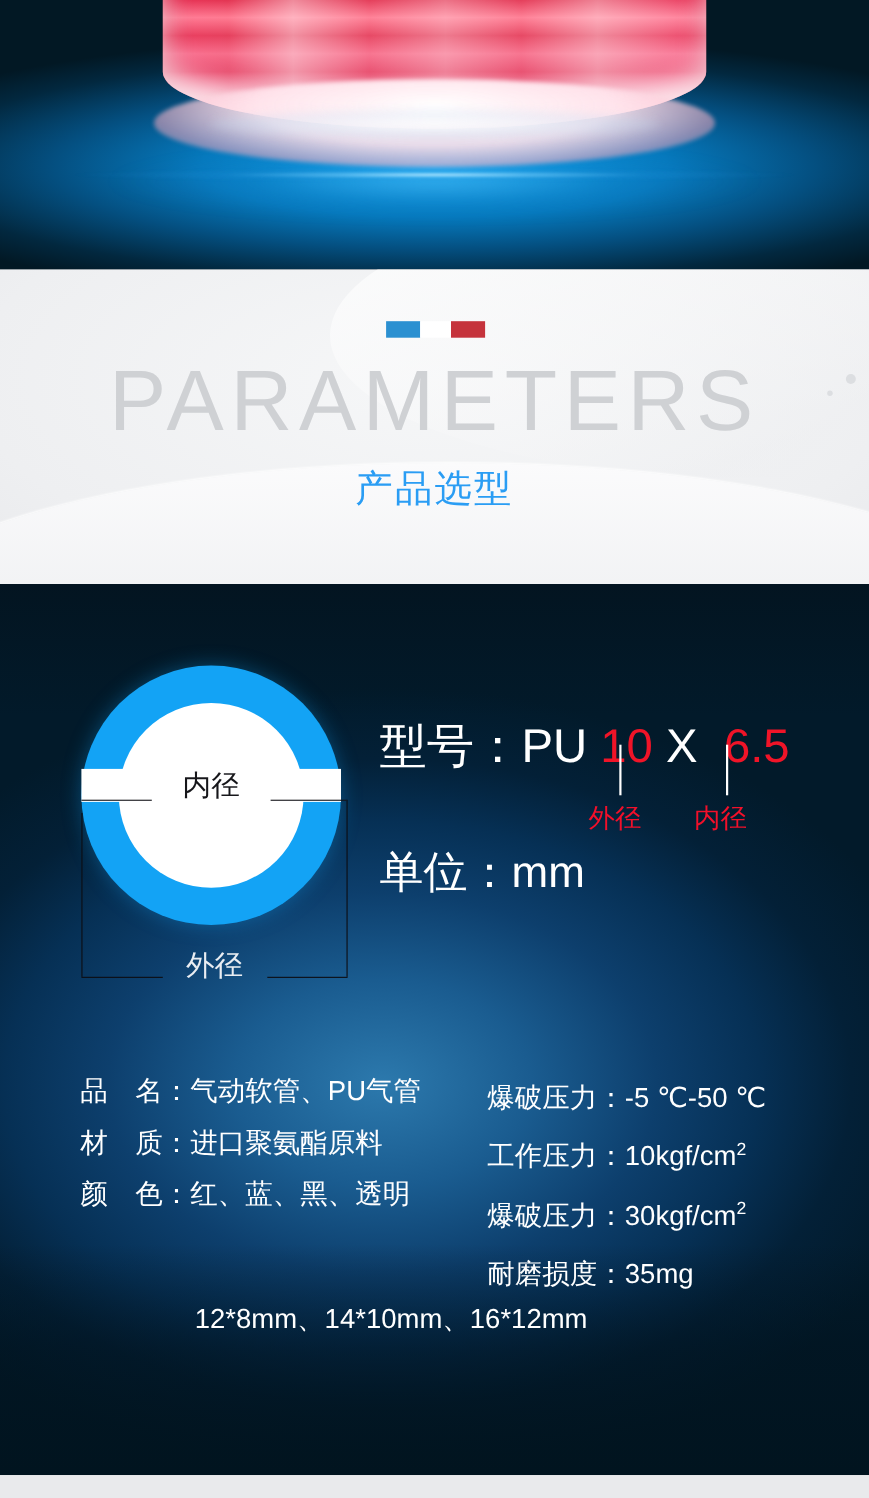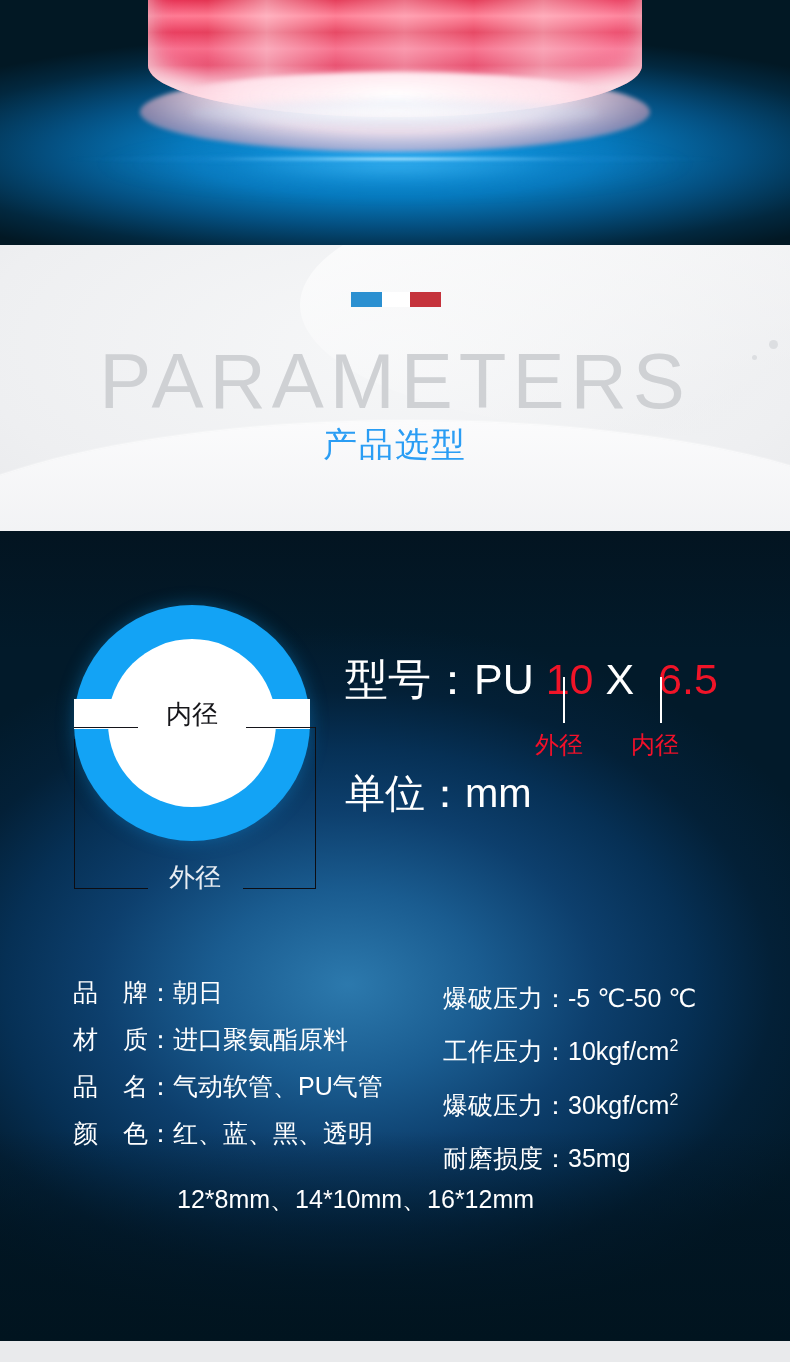--- a/index.html
+++ b/index.html
@@ -174,21 +174,20 @@
     width: 790px;
     text-align: center;
     font-size: 78px;
     line-height: 78px;
     letter-spacing: 6px;
     color: #cfd1d4;
     font-weight: 300;
     font-family: "Liberation Sans", sans-serif;
     z-index: 3;
     white-space: nowrap;
-    margin-top: 17px;
   }
   .subtitle-cn {
     position: absolute;
     left: 0;
     top: 424px;
     width: 790px;
     text-align: center;
     font-size: 34px;
     line-height: 40px;
     color: #2a9df4;
@@ -454,27 +453,24 @@
     <div class="callout-line callout-id"></div>
     <div class="callout-label callout-label-od">外径</div>
     <div class="callout-label callout-label-id">内径</div>
 
     <div class="unit-row">
       <span>单位：</span><span>mm</span>
     </div>
 
     <div class="spec-col-left">
       <div class="spec-line">
-        <span class="spec-key">品　牌：</span><span>朝日</span>
+        <span class="spec-key">品　名：</span><span>气动软管、PU气管</span>
       </div>
       <div class="spec-line">
         <span class="spec-key">材　质：</span><span>进口聚氨酯原料</span>
-      </div>
-      <div class="spec-line">
-        <span class="spec-key">品　名：</span><span>气动软管、PU气管</span>
       </div>
       <div class="spec-line">
         <span class="spec-key">颜　色：</span><span>红、蓝、黑、透明</span>
       </div>
     </div>
 
     <div class="spec-col-right">
       <div class="spec-line">
         <span class="spec-key">爆破压力：</span><span>-5 ℃-50 ℃</span><span class="sup"></span>
       </div>

